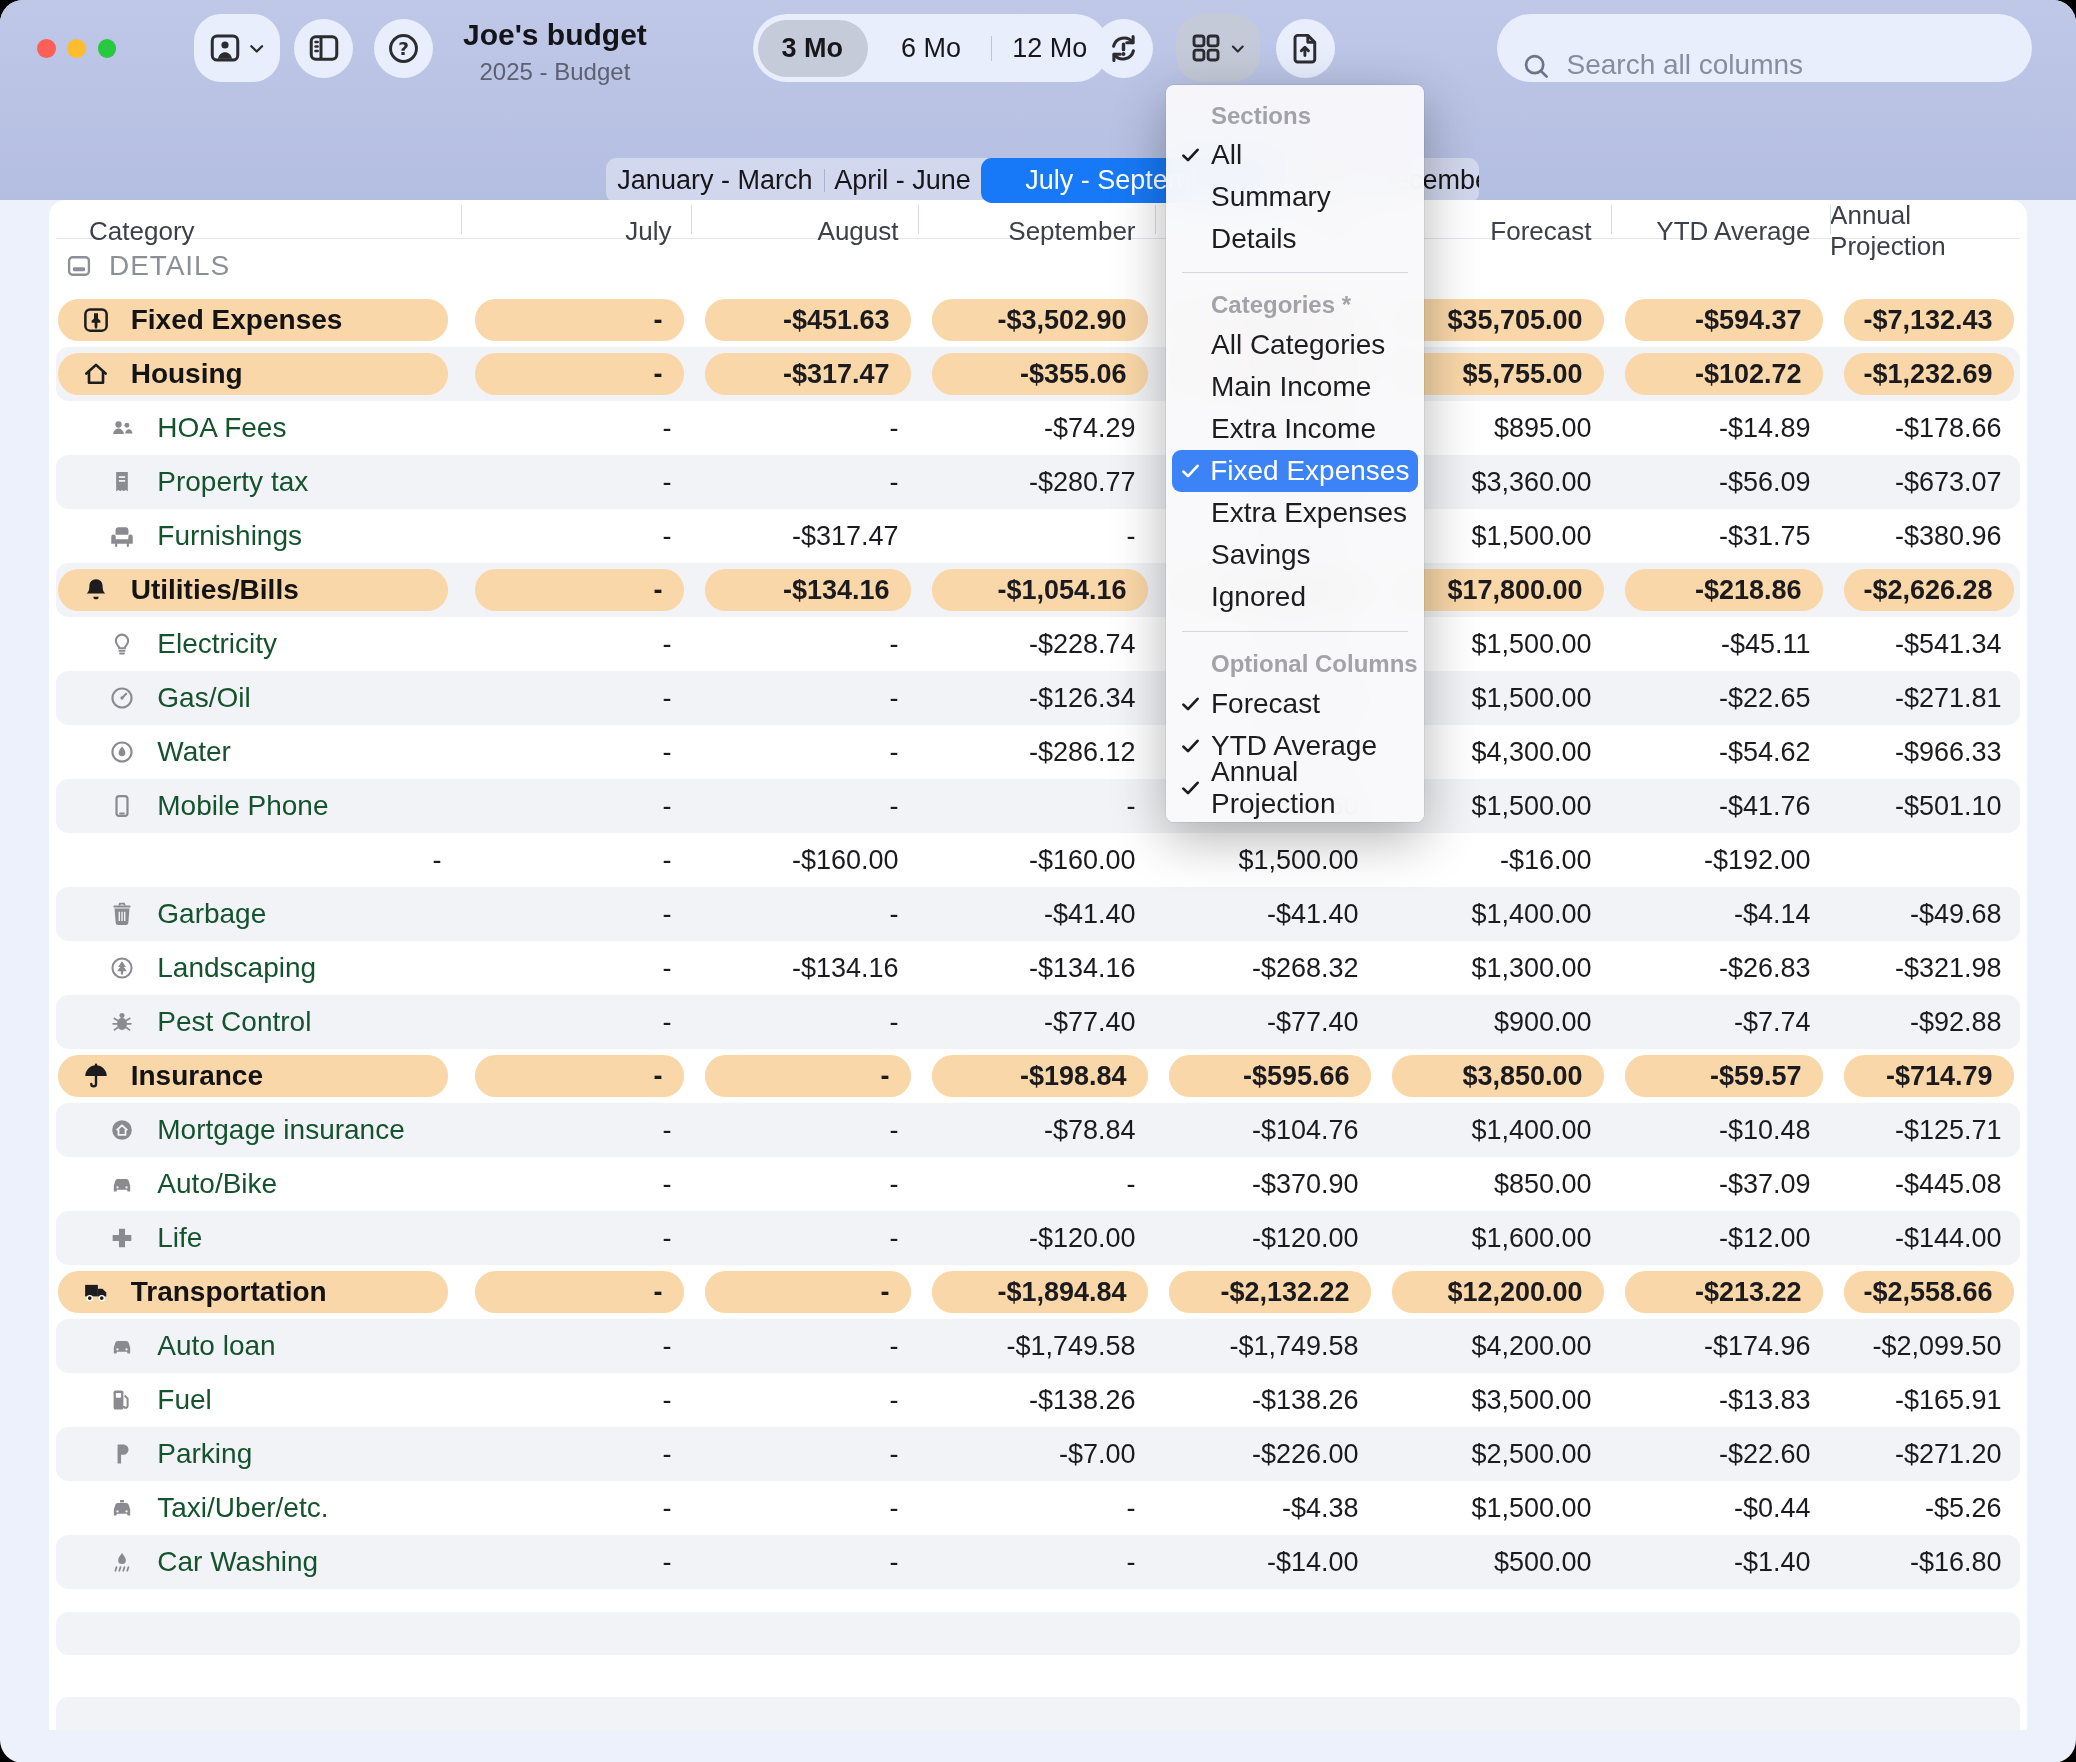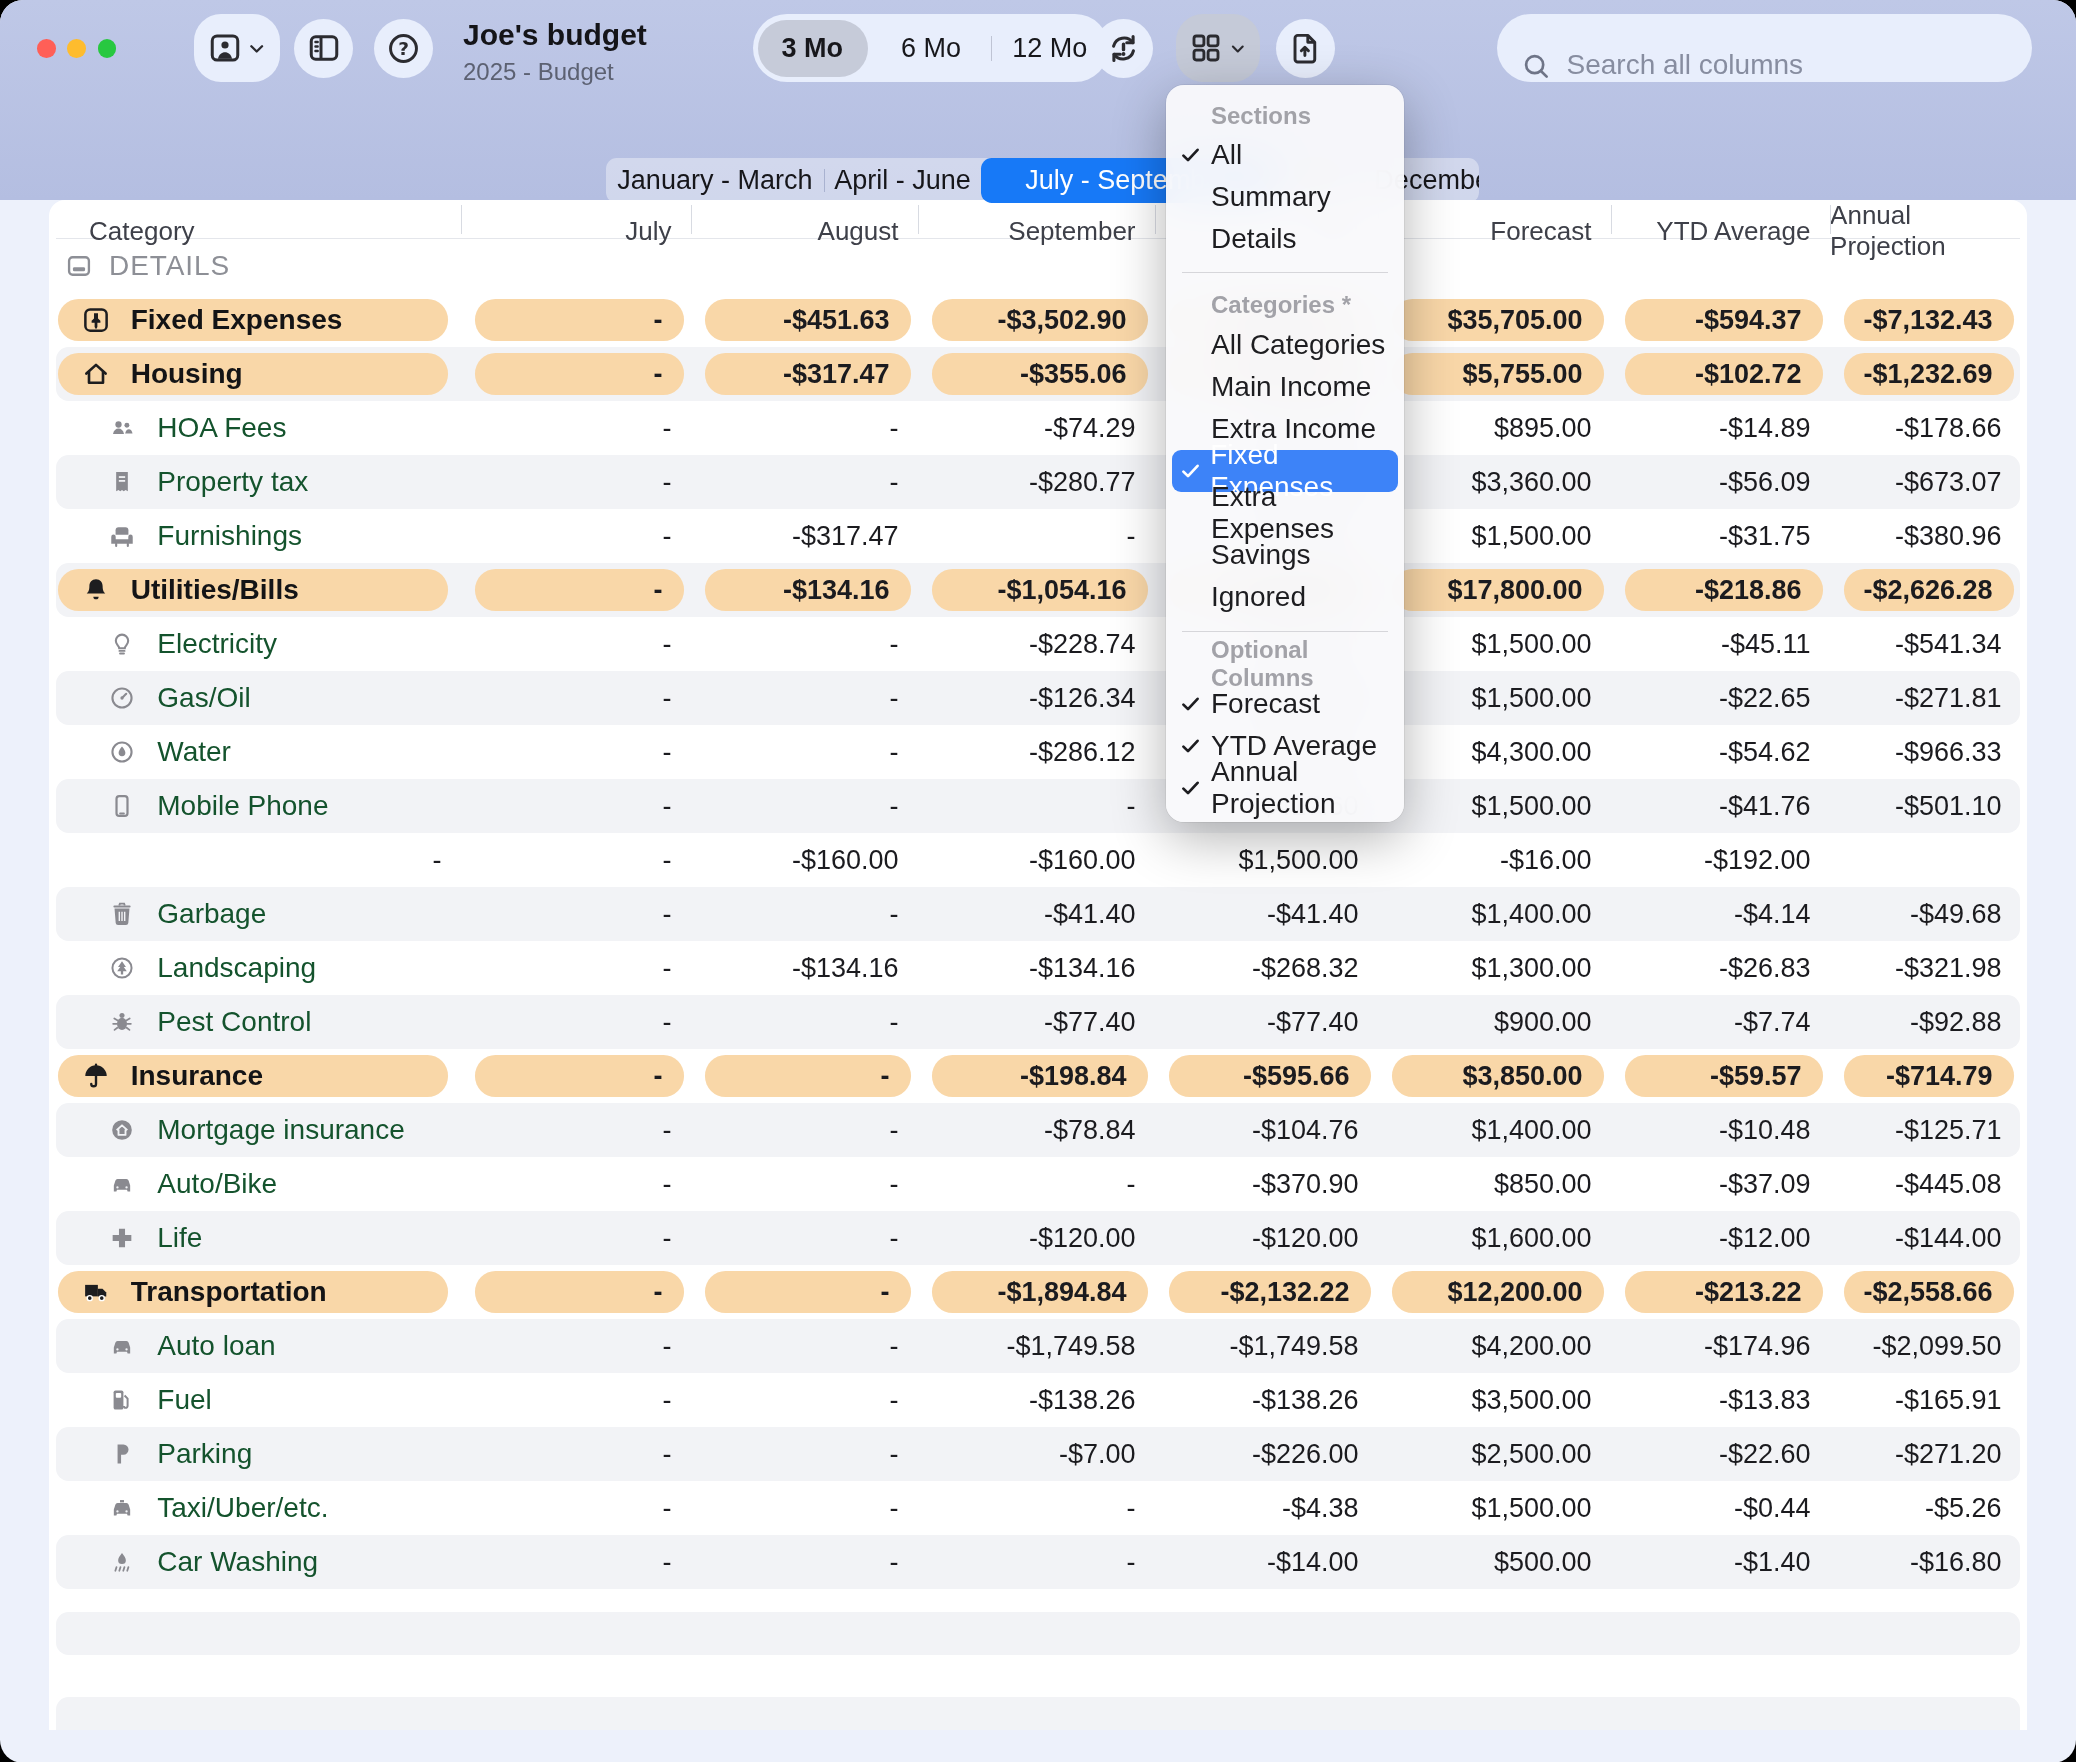--- a/index.html
+++ b/index.html
@@ -8,21 +8,21 @@
   
   .topbar{position:absolute;left:0;top:0;right:0;height:200px;background:linear-gradient(180deg,#bfc8e7 0%,#b4bee1 100%);}
   .lights{position:absolute;left:37px;top:39px;display:flex;gap:11.6px;}
   .light{width:18.7px;height:18.7px;border-radius:50%;}
   .tbtn{position:absolute;background:#e8eefc;display:flex;align-items:center;justify-content:center;color:#2b2b30;cursor:default;}
   .tbtn svg{display:block;}
   .circ{width:59px;height:59px;border-radius:50%;}
   #btn-account{left:194px;top:14.3px;width:86px;height:68px;border-radius:27px;gap:3.6px;}
   #btn-sidebar{left:294px;top:18.7px;}
   #btn-help{left:374px;top:18.7px;}
-  .titleblock{position:absolute;left:463px;top:18px;}
+  .titleblock{position:absolute;left:463px;top:18px;text-align:center;}
   .titleblock .t1{font-size:30px;font-weight:700;color:#141418;}
   .titleblock .t2{font-size:24px;color:#5c6172;margin-top:6.2px;}
   #segctl{position:absolute;left:753px;top:14.3px;width:356px;height:68px;border-radius:34px;background:#e8eefc;display:flex;}
   .segpill{position:absolute;left:5.3px;top:5.3px;width:110px;height:57px;border-radius:28.5px;background:#c6cbd9;}
   .seg{flex:1;display:flex;align-items:center;justify-content:center;font-size:27px;color:#17171b;position:relative;z-index:1;}
   .segdiv{position:absolute;left:238px;top:21.4px;width:0.9px;height:25px;background:#bfc4d4;}
   #btn-sync{left:1094px;top:18.7px;}
   #btn-columns{left:1176px;top:14.3px;width:84px;height:68px;border-radius:27px;background:#c5cad8;gap:4.5px;}
   #btn-export{left:1276px;top:18.7px;}
   #searchbox{position:absolute;left:1497px;top:14.3px;width:535px;height:68px;border-radius:34px;background:#e8eefc;display:flex;align-items:flex-end;padding-left:23px;box-sizing:border-box;gap:12.5px;color:#83899c;}
@@ -57,21 +57,21 @@
   .trow.group .rowlabel{font-weight:600;color:#141416;}
   .ic{display:inline-block;}
   .ic svg{display:block;width:100%;height:100%;}
   .catic{width:30px;height:30px;margin-right:19.6px;color:#1d1d1f;flex:none;}
   .trow.item .catic{width:28px;height:28px;margin-right:21.4px;margin-left:1.8px;color:#8a8a90;}
   .sectrow{height:54px;display:flex;align-items:center;padding-left:9px;}
   .sectrow .ic{width:28px;height:28px;margin-right:16px;color:#8d8f96;}
   .sectrow .slabel{font-size:28px;font-weight:500;letter-spacing:0.9px;color:#8d8f96;}
   .eband{position:absolute;left:7.1px;right:7.1px;height:43px;background:#f2f3f6;border-radius:12.5px;}
   
-  .menu{position:absolute;left:1166px;top:85px;width:238px;box-sizing:border-box;border-radius:18px;background:rgba(249,249,251,0.95);box-shadow:0 16px 53px rgba(0,0,0,0.30),0 0 0 0.9px rgba(0,0,0,0.06);padding:12.5px 0;z-index:50;backdrop-filter:blur(21.4px);}
+  .menu{position:absolute;left:1166px;top:85px;width:258px;box-sizing:border-box;border-radius:8px;background:rgba(249,249,251,0.95);box-shadow:0 16px 53px rgba(0,0,0,0.30),0 0 0 0.9px rgba(0,0,0,0.06);padding:12.5px 0;z-index:50;backdrop-filter:blur(21.4px);}
   .mhead{height:36px;display:flex;align-items:center;padding-left:45px;font-size:24px;font-weight:700;color:#a2a2a8;}
   .mhead.h2{height:39px;}
   .mitem{height:42px;display:flex;align-items:center;font-size:28px;color:#1d1d20;position:relative;padding-left:45px;}
   .mitem .chk{position:absolute;left:12.5px;top:50%;transform:translateY(-50%);width:23px;height:23px;color:#1d1d20;}
   .mitem.sel{background:#3d83f8;color:#fff;margin:0 6.2px;padding-left:38px;border-radius:9px;}
   .mitem.sel .chk{left:7.1px;color:#fff;}
   .mdiv{height:0.9px;background:#d6d6da;margin:12.5px 16px;}
 </style>
 </head>
 <body>

